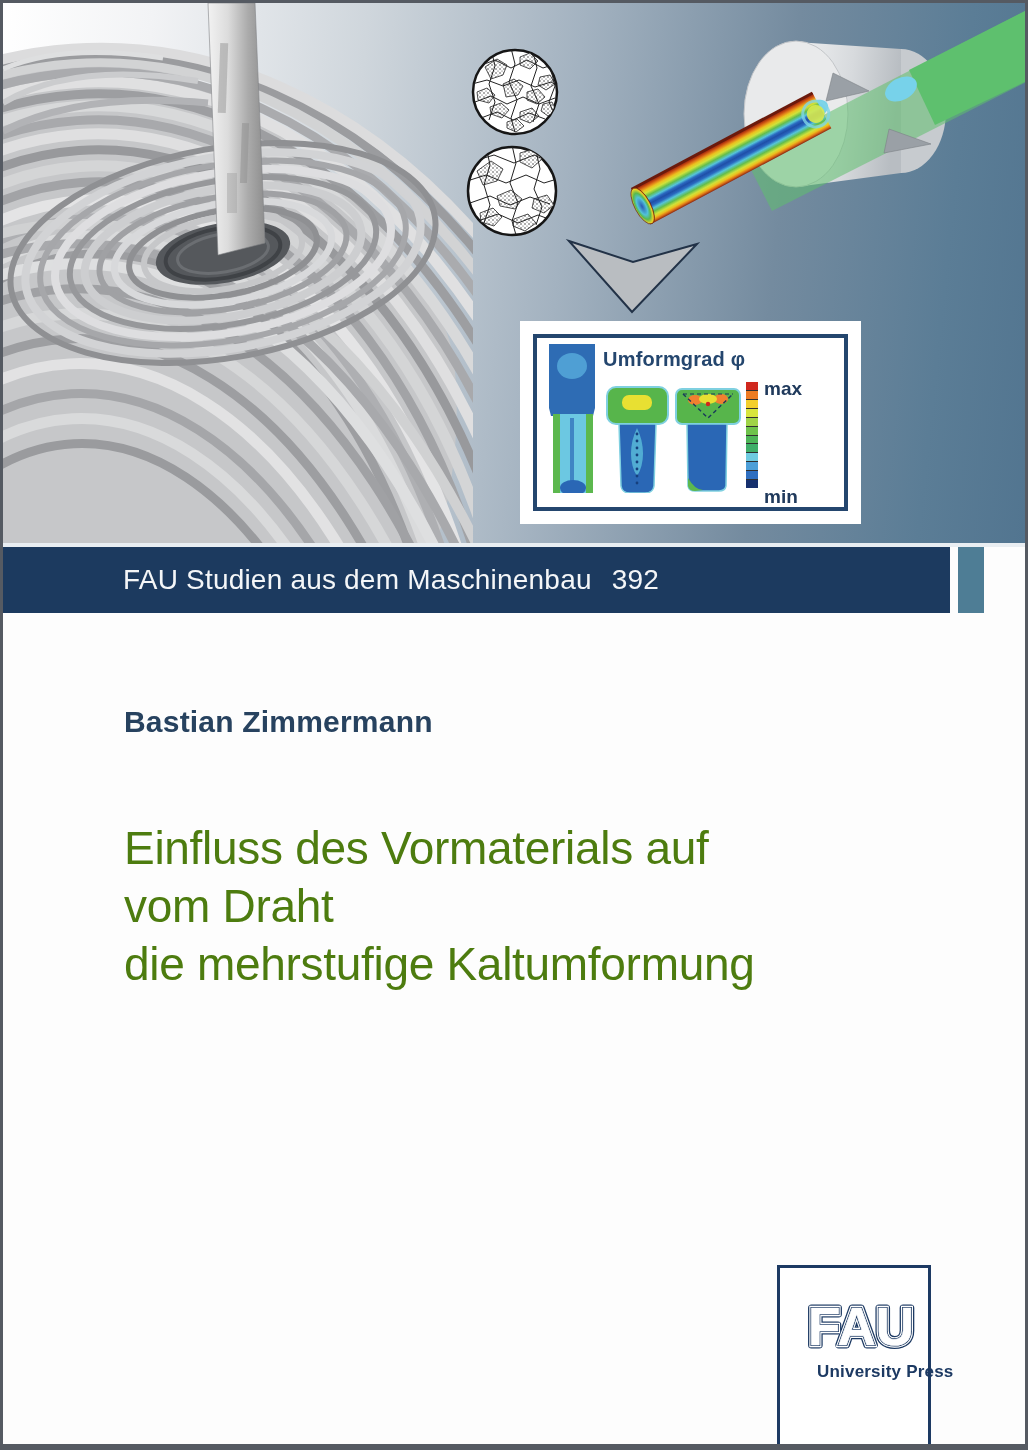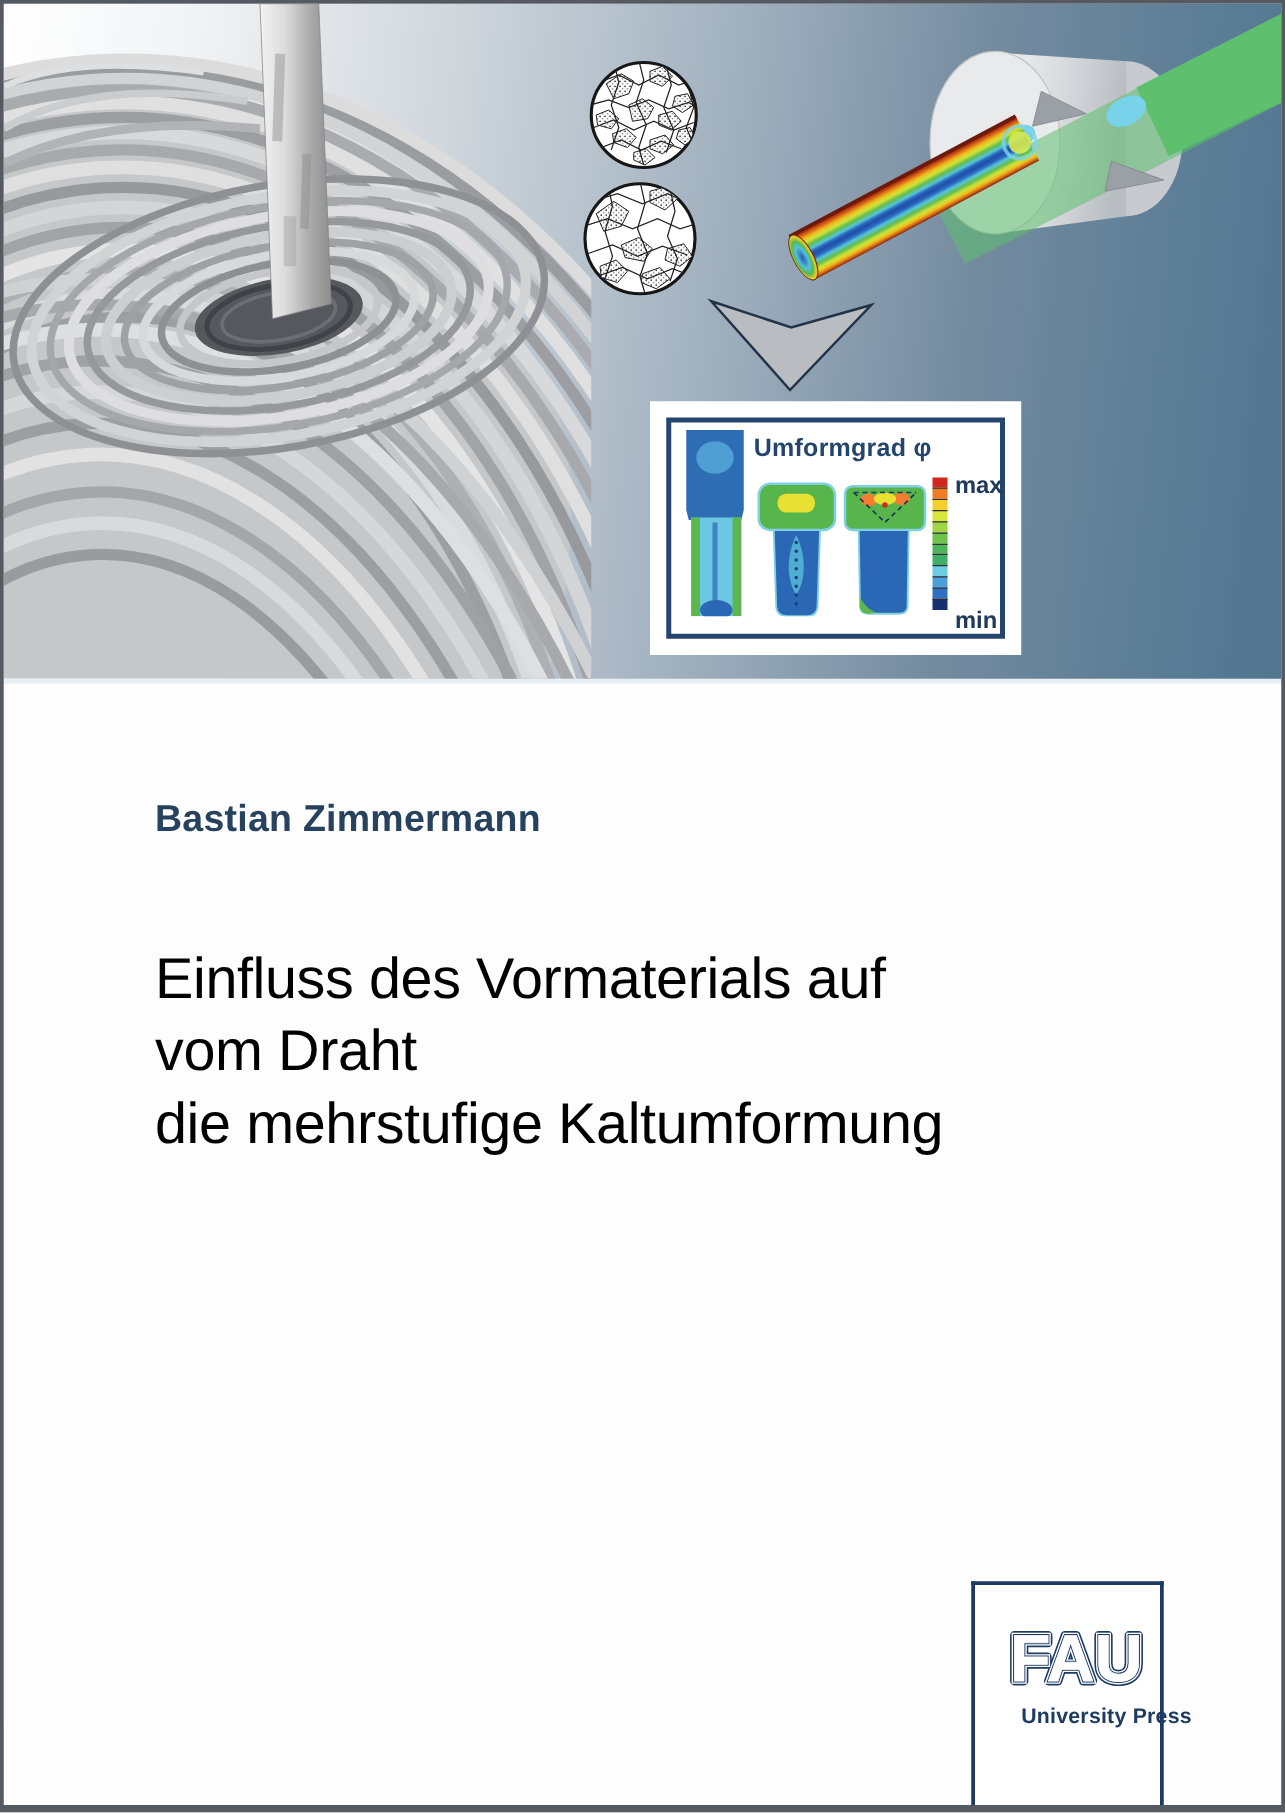--- a/index.html
+++ b/index.html
@@ -13,21 +13,21 @@
     position:relative;height:540px;overflow:hidden;
     background:linear-gradient(96deg,#ffffff 0%,#f2f3f5 14%,#cfd6dc 34%,#a3b2c0 54%,#748b9f 74%,#5b7d96 90%,#527590 100%);
   }
   .hero svg{display:block;}
   .coil-art{position:absolute;left:0;top:0;}
   .micrographs{position:absolute;left:455px;top:33px;}
   .sim-art{position:absolute;left:598px;top:8px;}
   .arrow-art{position:absolute;left:560px;top:232px;}
   
   .fem-box{
-    position:absolute;left:517px;top:318px;width:297px;height:203px;background:#ffffff;
+    position:absolute;left:517px;top:318px;width:341px;height:203px;background:#ffffff;
   }
   .fem-frame{
     position:absolute;left:13px;top:13px;right:13px;bottom:13px;
     border:4px solid #24466e;background:#ffffff;
   }
   .fem-label{
     position:absolute;left:66px;top:10px;width:140px;text-align:center;
     color:#24466e;font-size:20px;font-weight:600;letter-spacing:.2px;white-space:nowrap;
   }
   .fem-specimens{position:absolute;left:0;top:0;}
@@ -50,21 +50,21 @@
     padding-left:120px;font-size:28px;font-weight:400;letter-spacing:.2px;
   }
   .band .num{margin-left:20px;}
   .band-spacer{width:8px;background:#fdfdfd;}
   .teal-block{width:26px;background:#4e7d95;}
   
   .body{position:relative;height:831px;background:#fdfdfd;padding-left:121px;}
   .author{
     padding-top:94px;color:#27425f;font-size:30px;font-weight:700;letter-spacing:.2px;line-height:1;
   }
-  .title{margin-top:82px;color:#000000;font-size:46px;font-weight:400;line-height:58px;letter-spacing:-.3px;}
+  .title{margin-top:82px;color:#4d7c0f;font-size:46px;font-weight:400;line-height:58px;letter-spacing:-.3px;}
   
   .logo-box{
     position:absolute;left:774px;bottom:0;width:154px;height:179px;background:#ffffff;
     border:3px solid #1d3a63;border-bottom:none;text-align:right;
   }
   .logo-fau{margin-top:26px;}
   .logo-sub{
     margin-top:2px;color:#1d3a63;font-size:17px;font-weight:700;letter-spacing:.2px;white-space:nowrap;padding-left:37px;
   }
 </style>
@@ -341,20 +341,28 @@
             <div class="cb-cell" style="background: rgb(47, 111, 192);"></div>
             <div class="cb-cell" style="background: rgb(22, 48, 110);"></div>
           </div>
         <div class="cb-max">max</div>
         <div class="cb-min">min</div>
       </div>
     </div>
   </div>
 
   <div class="gap"></div>
+  <div class="band-row">
+    <div class="band">
+      <span>FAU Studien aus dem Maschinenbau</span>
+      <span class="num">392</span>
+    </div>
+    <div class="band-spacer"></div>
+    <div class="teal-block"></div>
+  </div>
 
   <div class="body">
     <div class="author">Bastian Zimmermann</div>
     <div class="title">
       <div>Einfluss des Vormaterials auf</div>
       <div>vom Draht</div>
       <div>die mehrstufige Kaltumformung</div>
     </div>
   </div>
 

